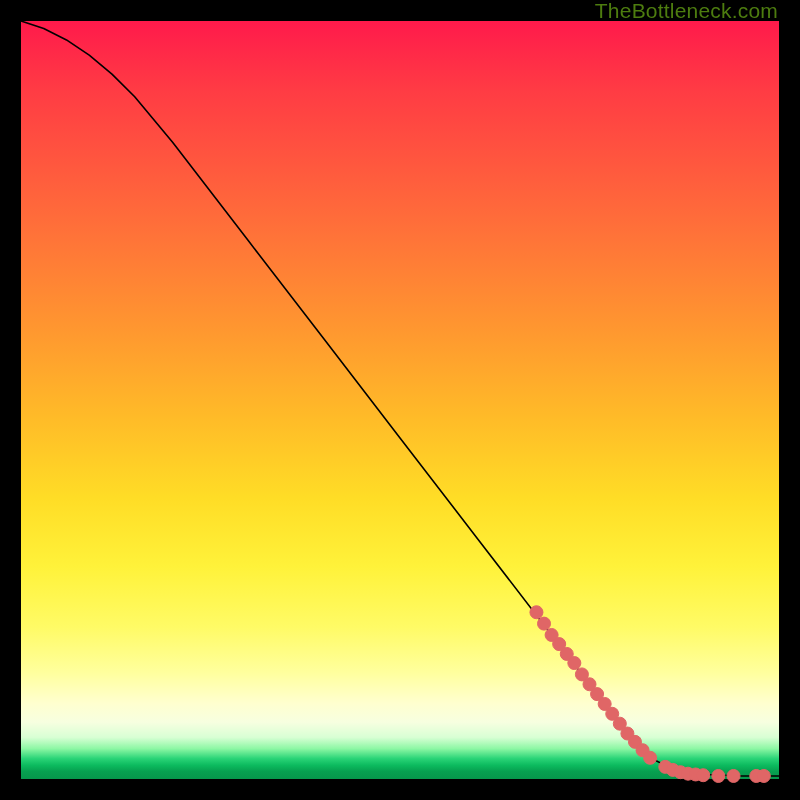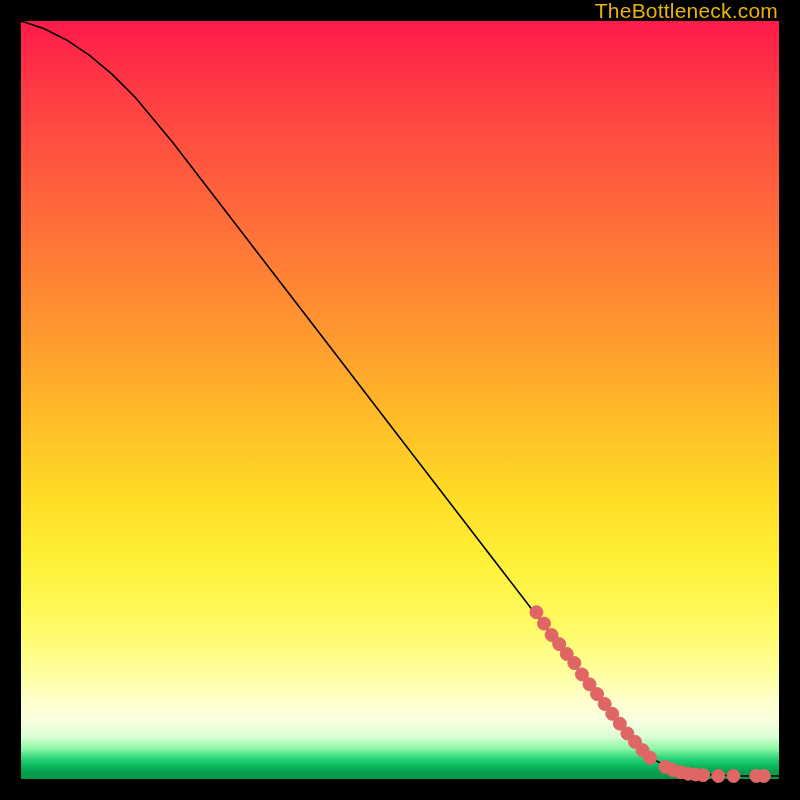--- a/index.html
+++ b/index.html
@@ -41,21 +41,21 @@
       #2ad477 97.3%,
       #0cba5e 98.2%,
       #07a050 99%,
       #06964b 100%
     );
   }
   .watermark {
     position: absolute;
     top: 0;
     right: 22px;
-    color: #eab308;
+    color: #4d7c0f;
     font-size: 21px;
     font-weight: 400;
     letter-spacing: 0.2px;
     line-height: 21px;
     user-select: none;
   }
   svg.overlay {
     position: absolute;
     left: 0;
     top: 0;

